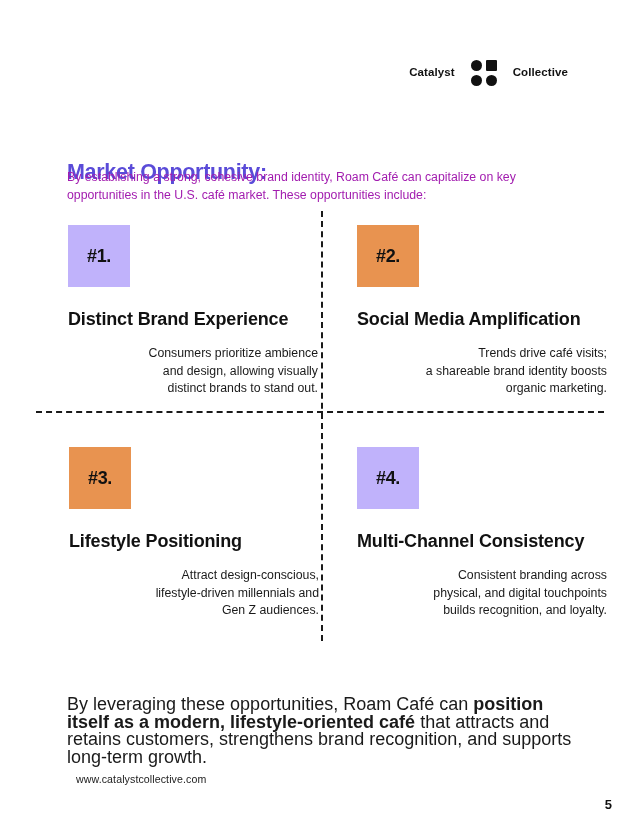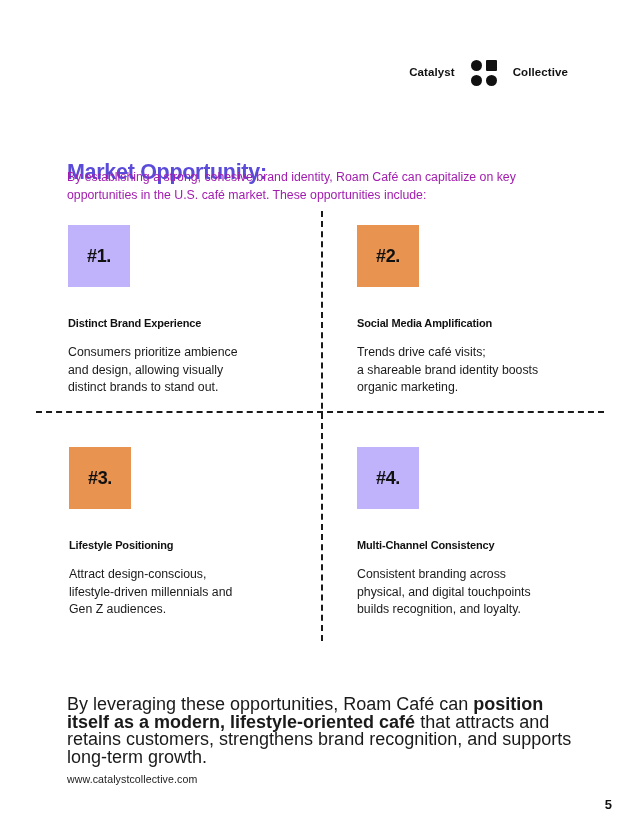--- a/index.html
+++ b/index.html
@@ -99,32 +99,33 @@
     justify-content: center;
     font-size: 18px;
     font-weight: bold;
     letter-spacing: -0.4px;
     color: #111111;
   }
   .num-box.purple { background: #c0b2fb; }
   .num-box.orange { background: #e89350; }
 
   .cell-heading {
-    margin-top: 30px;
-    font-size: 11px;
+    margin-top: 22px;
+    font-size: 18px;
     font-weight: bold;
     letter-spacing: -0.15px;
     color: #111111;
   }
   .cell-body {
     margin-top: 15px;
     font-size: 12.3px;
     line-height: 17.5px;
     color: #1a1a1a;
     white-space: pre-line;
+    text-align: right;
   }
 
   
   .divider-h {
     position: absolute;
     left: 36px;
     top: 411px;
     width: 568px;
     height: 0;
     border-top: 2px dashed #1a1a1a;
@@ -146,21 +147,21 @@
     width: 506px;
     font-size: 18px;
     line-height: 17.5px;
     color: #1a1a1a;
   }
   .closing b { font-weight: bold; }
 
   
   .footer-url {
     position: absolute;
-    left: 67px;
+    left: 76px;
     top: 773px;
     font-size: 10.6px;
     color: #1a1a1a;
     letter-spacing: 0.1px;
   }
   .page-number {
     position: absolute;
     right: 28px;
     top: 797px;
     font-size: 13px;

